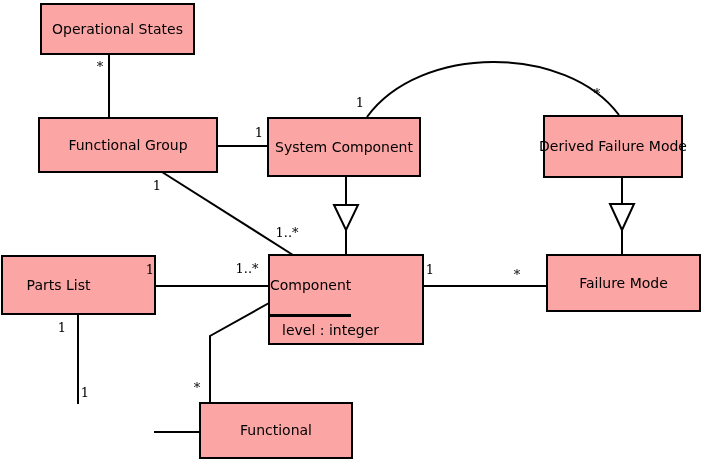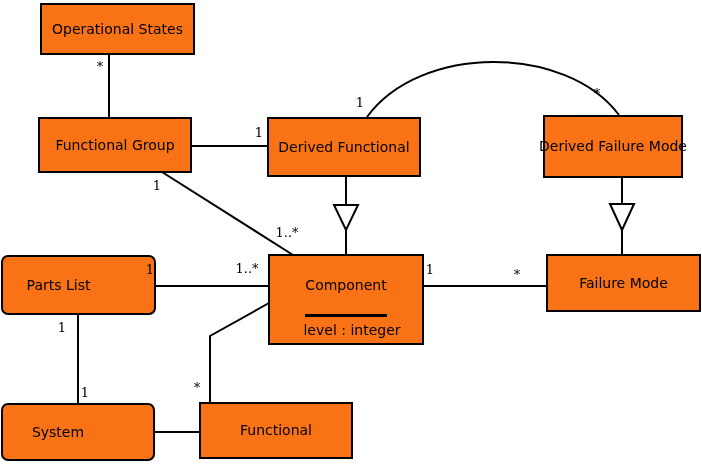--- a/index.html
+++ b/index.html
@@ -14,32 +14,32 @@
   }
   .connector-layer {
     position: absolute;
     left: 0; top: 0;
     width: 702px; height: 464px;
   }
   .uml-box {
     position: absolute;
     box-sizing: border-box;
     border: 2px solid var(--line, #000000);
-    background: #f97316;
+    background: #fca5a5;
     display: flex;
     align-items: center;
     justify-content: center;
     font-size: 14px;
     line-height: 1.2;
     white-space: nowrap;
   }
-  .uml-box.shift-left { padding-right: 40px; border-radius: 7px; }
+  .uml-box.shift-left { padding-right: 40px; }
   .uml-box.component-box {
     flex-direction: column;
-    align-items: center;
+    align-items: flex-start;
     justify-content: flex-start;
     padding: 0;
   }
   .name-compartment {
     box-sizing: border-box;
     height: 61px;
     border-bottom: 3px solid var(--line, #000000);
     display: flex;
     align-items: center;
     justify-content: center;
@@ -82,26 +82,26 @@
     <line class="conn" x1="423" y1="286" x2="547" y2="286"></line>
     <line class="conn" x1="78" y1="314" x2="78" y2="404"></line>
     <polyline class="conn" points="269,303 210,336 210,403"></polyline>
     <line class="conn" x1="154" y1="432" x2="200" y2="432"></line>
   </svg>
 
   <div class="uml-box" style="left:40px; top:3px; width:155px; height:52px;">
     <span>Operational States</span>
   </div>
 
-  <div class="uml-box" style="left:38px; top:117px; width:154px; height:56px;">
+  <div class="uml-box" style="left:38px; top:117px; width:180px; height:56px;">
     <span>Functional Group</span>
   </div>
 
   <div class="uml-box" style="left:267px; top:117px; width:154px; height:60px;">
-    <span>Derived Functional</span>
+    <span>System Component</span>
   </div>
 
   <div class="uml-box" style="left:543px; top:115px; width:140px; height:63px;">
     <span>Derived Failure Mode</span>
   </div>
 
   <div class="uml-box shift-left" style="left:1px; top:255px; width:155px; height:60px;">
     <span>Parts List</span>
   </div>
 
@@ -111,23 +111,20 @@
     </div>
     <div class="attr-compartment">
       <span>level : integer</span>
     </div>
   </div>
 
   <div class="uml-box" style="left:546px; top:254px; width:155px; height:58px;">
     <span>Failure Mode</span>
   </div>
 
-  <div class="uml-box shift-left" style="left:1px; top:403px; width:154px; height:58px;">
-    <span>System</span>
-  </div>
 
   <div class="uml-box" style="left:199px; top:402px; width:154px; height:57px;">
     <span>Functional</span>
   </div>
 
   <span class="mult" style="left:100px; top:66px;">*</span>
   <span class="mult" style="left:259px; top:132px;">1</span>
   <span class="mult" style="left:157px; top:185px;">1</span>
   <span class="mult" style="left:287px; top:232px;">1..*</span>
   <span class="mult" style="left:360px; top:102px;">1</span>

